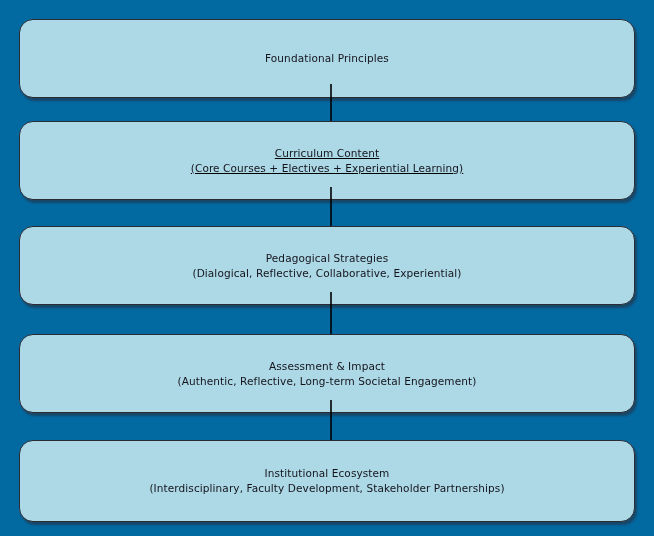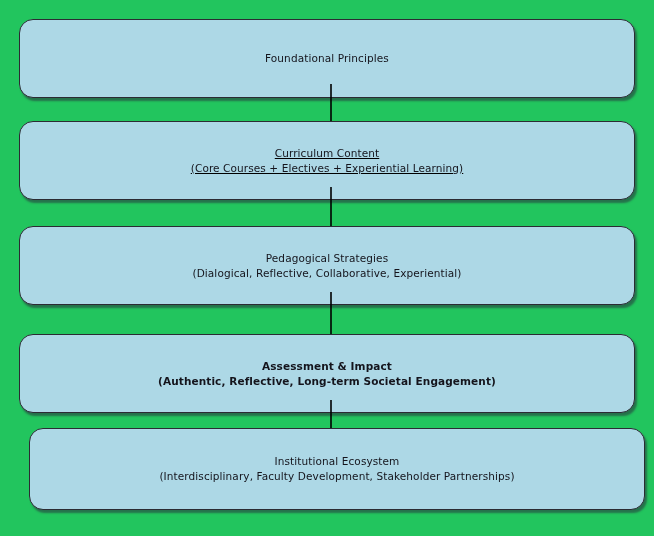--- a/index.html
+++ b/index.html
@@ -11,21 +11,21 @@
     width: 654px;
     height: 536px;
     font-family: "DejaVu Sans", "Liberation Sans", sans-serif;
     overflow: hidden;
   }
 
   #flowchart {
     position: relative;
     width: 654px;
     height: 536px;
-    background: #22c55e;
+    background: #0369a1;
   }
 
   .node {
     position: absolute;
     left: 19px;
     width: 616px;
     box-sizing: border-box;
     background: #ADD8E6;
     border: 1.4px solid #2b2b33;
     border-radius: 14px;
@@ -42,22 +42,22 @@
     line-height: 15px;
     letter-spacing: 0.1px;
     white-space: pre-line;
     text-align: center;
     padding: 0 8px;
   }
 
   .node-1 { top: 19px;  height: 79px; }
   .node-2 { top: 121px; height: 79px; text-decoration: underline; }
   .node-3 { top: 226px; height: 79px; justify-content: center; }
-  .node-4 { top: 334px; height: 79px; font-weight: bold; }
-  .node-5 { top: 428px; height: 82px; margin-left: 10px; }
+  .node-4 { top: 334px; height: 79px; }
+  .node-5 { top: 440px; height: 82px; }
 
   .connector {
     position: absolute;
     left: 324px;
     width: 14px;
     pointer-events: none;
   }
   .connector svg { display: block; }
 
   .conn-1 { top: 84px;  height: 50px; }

